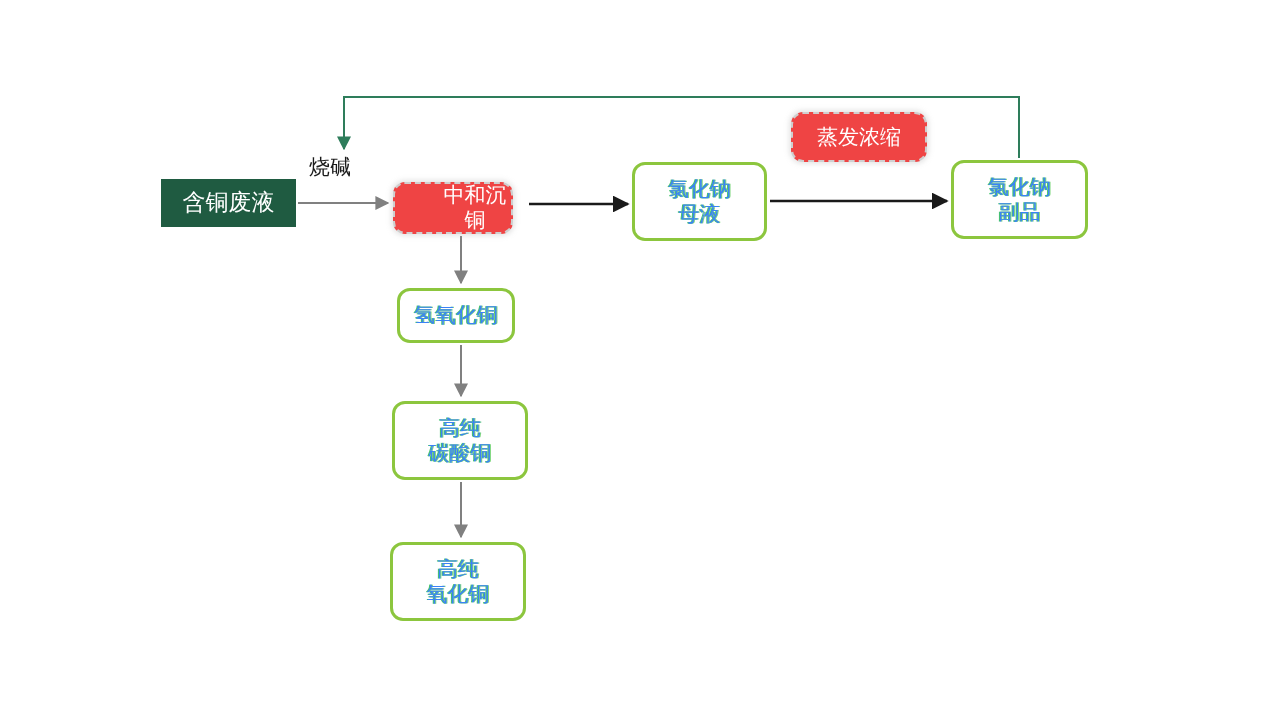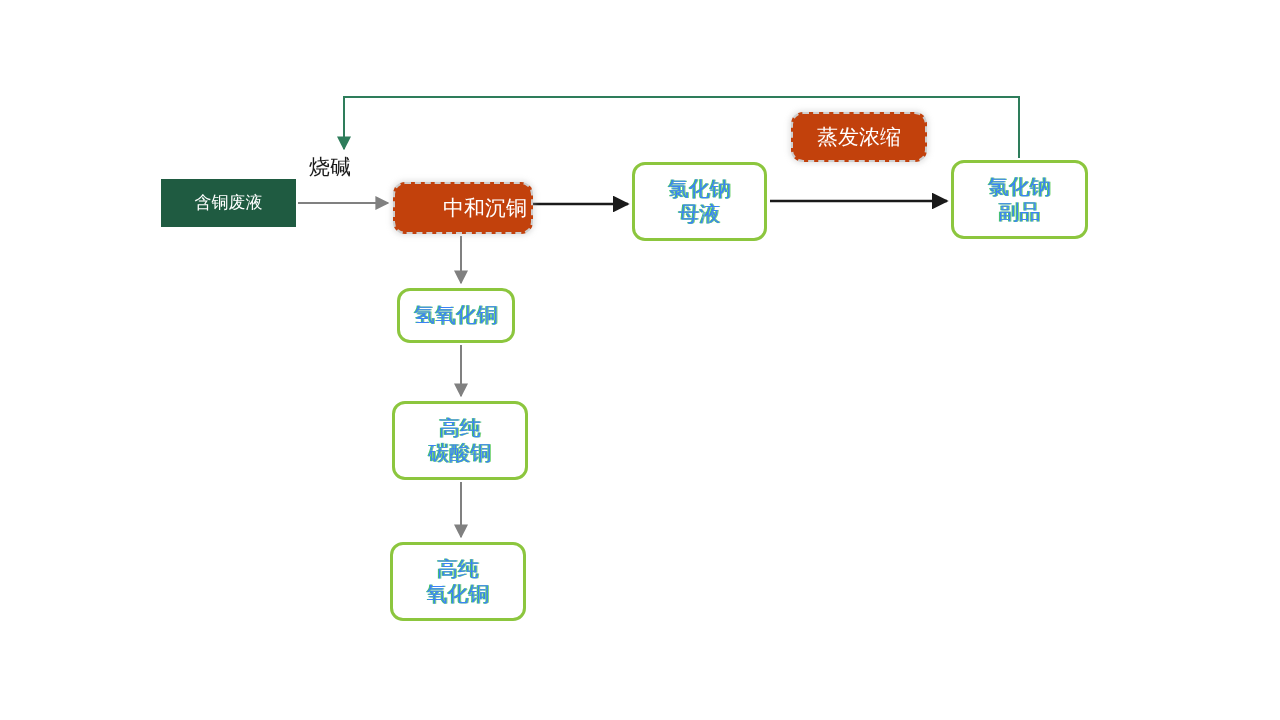--- a/index.html
+++ b/index.html
@@ -37,27 +37,27 @@
     text-align: center;
     line-height: 1.18;
     white-space: pre-line;
   }
 
   
   .node--dark {
     background: #1F5B41;
     border: 1px solid #1F5B41;
     color: #FFFFFF;
-    font-size: 17px;
+    font-size: 23px;
     border-radius: 0;
   }
 
   
   .node--orange {
-    background: #c2410c;
+    background: #ef4444;
     border: 2px dashed #CFCFCF;
     color: #FFFFFF;
     font-size: 21px;
     border-radius: 12px;
     box-shadow: 0 0 5px 2px rgba(180,180,180,0.35);
   }
 
   
   .node--green {
     background: #FFFFFF;
@@ -107,21 +107,21 @@
 
     <line x1="461" y1="482" x2="461" y2="537" stroke="#808080" stroke-width="2" marker-end="url(#arrow-gray)"></line>
 
     <path d="M 1019 158 L 1019 97 L 344 97 L 344 149" fill="none" stroke="#2E7D5B" stroke-width="2" marker-end="url(#arrow-teal)"></path>
   </svg>
 
   <div class="node node--dark" style="left:161px; top:179px; width:135px; height:48px;">
     <span>含铜废液</span>
   </div>
 
-  <div class="node node--orange" style="left:393px; top:182px; width:140px; height:52px;padding-left:44px;">
+  <div class="node node--orange" style="left:393px; top:182px; width:120px; height:52px;padding-left:44px;">
     <span>中和沉铜</span>
   </div>
 
   <div class="node node--green" style="left:397px; top:288px; width:118px; height:55px;">
     <span>氢氧化铜</span>
   </div>
 
   <div class="node node--green" style="left:392px; top:401px; width:136px; height:79px;">
     <span>高纯
 碳酸铜</span>

